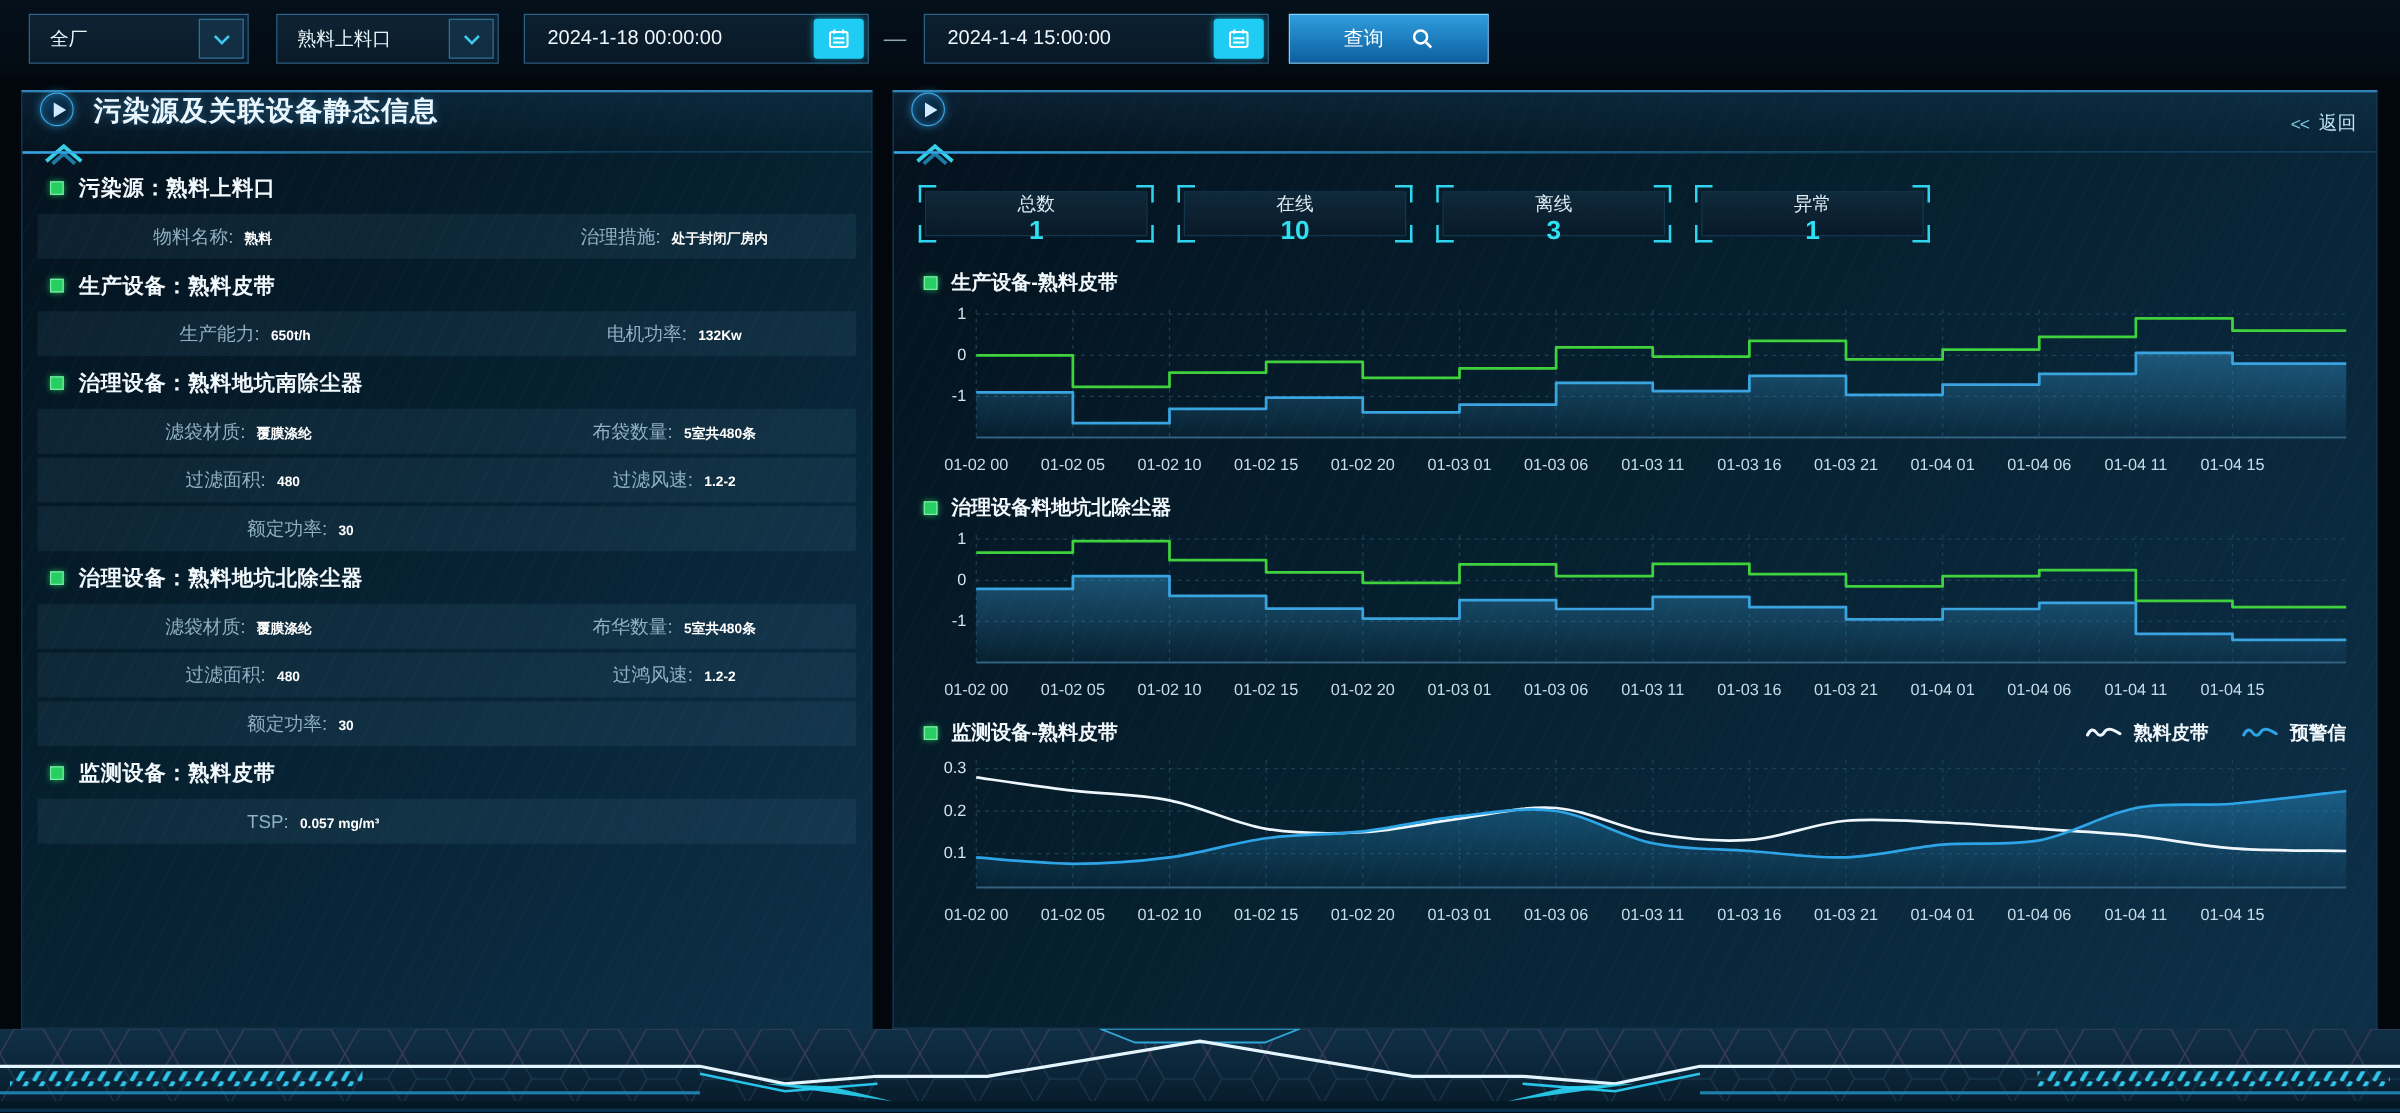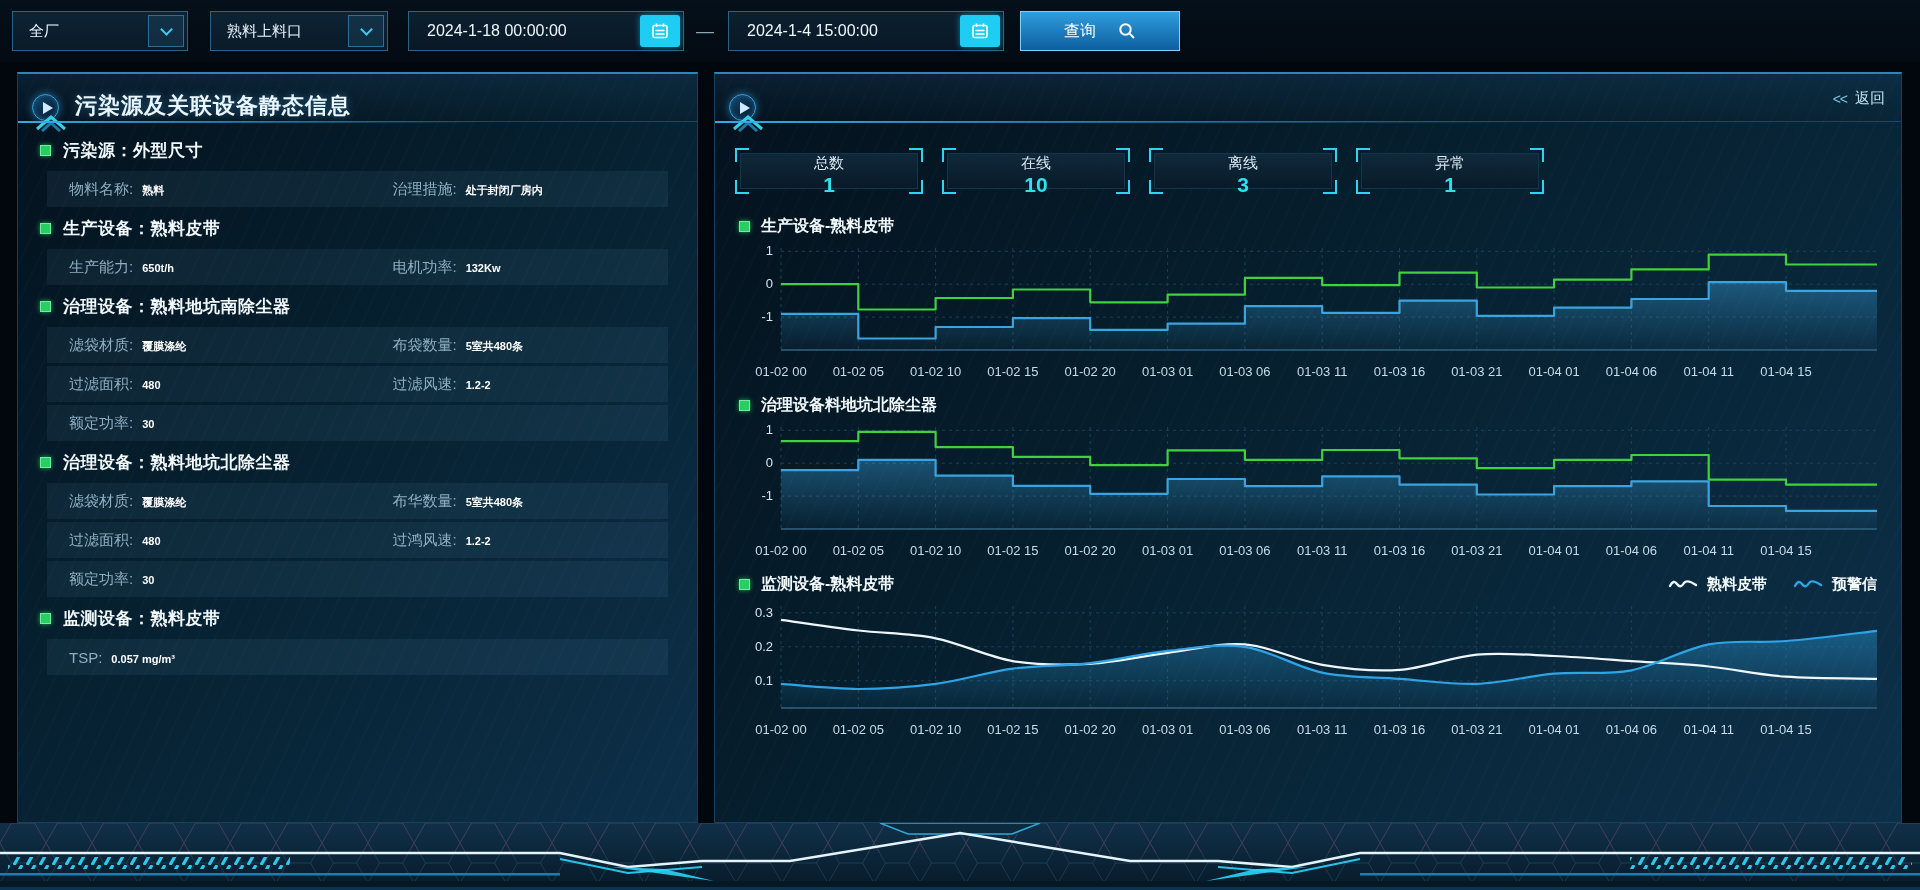--- a/index.html
+++ b/index.html
@@ -3,21 +3,21 @@
 <meta charset="utf-8">
 <style>
   * { margin:0; padding:0; box-sizing:border-box; }
   html,body { width:1920px; height:890px; overflow:hidden; }
   body {
     font-family:"Liberation Sans","DejaVu Sans",sans-serif;
     background:#02070d; color:#e8f2f8; position:relative;
   }
   
   .topbar { position:absolute; left:0; top:0; width:1920px; height:62px;
-    background:linear-gradient(180deg,#05101a,#030a12); display:flex; align-items:center; padding-left:12px; }
+    background:linear-gradient(180deg,#05101a,#030a12); display:flex; align-items:center; padding-left:23px; }
   .select { position:relative; width:176px; height:40px; margin-right:22px;
     background:linear-gradient(180deg,#0d2334,#0a1a28); border:1px solid #2b6285;
     display:flex; align-items:center; padding-left:16px; font-size:15px; color:#e9f4fa; cursor:pointer; }
   .chev-box { position:absolute; right:3px; top:3px; width:36px; height:32px;
     border:1px solid #2f6f96; background:rgba(32,78,110,.35); display:flex; align-items:center; justify-content:center; }
   .chev { width:9px; height:9px; border-right:2px solid #3fc9ec; border-bottom:2px solid #3fc9ec;
     transform:rotate(45deg); margin-top:-4px; }
   .datebox { position:relative; width:276px; height:40px;
     background:linear-gradient(180deg,#0c2030,#091826); border:1px solid #2b6285;
     display:flex; align-items:center; padding-left:18px; font-size:16px; color:#eef7fc; cursor:pointer; }
@@ -30,21 +30,21 @@
     display:flex; align-items:center; justify-content:center; gap:22px;
     color:#fff; font-size:16px; cursor:pointer; }
   
   .panel { position:absolute; top:72px; height:751px;
     background:linear-gradient(135deg,#04111d 0%,#06202f 45%,#0d3049 100%);
     border:1px solid #16405c; border-top:2px solid #2f84b8; }
   .panel::before { content:""; position:absolute; inset:0;
     background:repeating-linear-gradient(115deg, rgba(180,220,255,.015) 0 2px, transparent 2px 16px); pointer-events:none; }
   .panel-left  { left:17px;  width:681px; }
   .panel-right { left:714px; width:1188px; }
-  .panel-head { position:relative; height:48px; display:flex; align-items:flex-end; gap:16px;
+  .panel-head { position:relative; height:48px; display:flex; align-items:flex-start; gap:16px;
     padding-left:14px; border-bottom:1px solid #13496a;
     background:linear-gradient(180deg,rgba(22,60,88,.35),rgba(8,24,38,.1)); }
   .panel-head::after { content:""; position:absolute; left:0; bottom:-2px; height:2px; width:70%;
     background:linear-gradient(90deg,#35a9e8,rgba(53,169,232,0)); }
   .panel-title { font-size:22px; font-weight:bold; letter-spacing:1px; color:#eaf6fd;
     text-shadow:0 0 8px rgba(80,180,240,.45); }
   .play { position:relative; width:27px; height:27px; border-radius:50%; border:1px solid #39a9e8;
     background:radial-gradient(circle at 35% 35%,#0d3a5e,#051523);
     box-shadow:0 0 8px rgba(57,169,232,.6), inset 0 0 6px rgba(57,169,232,.5); flex:0 0 auto; }
   .play::after { content:""; position:absolute; left:10px; top:7px;
@@ -52,22 +52,22 @@
   .head-chevron { position:absolute; left:16px; bottom:-11px; }
   .back-btn { position:absolute; right:16px; top:15px; display:flex; align-items:center; gap:8px;
     color:#bfe3f2; font-size:15px; cursor:pointer; }
   .back-arrows { color:#7fc6e0; font-size:14px; letter-spacing:-1px; }
   
   .static-body { position:relative; padding:10px 12px 0 12px; }
   .sec-row { display:flex; align-items:center; gap:12px; height:36px; padding-left:10px; }
   .bullet { width:11px; height:11px; background:#27cf63; border:1px solid #79eaa6;
     box-shadow:0 0 5px rgba(39,207,99,.8); flex:0 0 auto; }
   .sec-text { font-size:17px; font-weight:bold; color:#f2f9fd; letter-spacing:.5px; }
-  .kv-row { display:flex; align-items:center; height:36px; margin:3px 17px;
-    background:rgba(125,195,235,.08); padding-left:22px; }
+  .kv-row { display:flex; align-items:center; height:36px; margin:3px 0;
+    background:rgba(125,195,235,.08); padding-left:22px;justify-content:center; }
   .kv-pair { display:flex; align-items:baseline; gap:9px; }
   .kv-pair.first { flex:0 0 54%; }
   .kv-label { font-size:15px; color:#8fafc2; }
   .kv-value { font-size:11px; font-weight:bold; color:#ffffff; }
   
   .stats-row { display:flex; gap:19px; padding:26px 0 0 20px; }
   .stat { position:relative; width:188px; height:46px; padding:5px;
     background:
       linear-gradient(#2fd4ee,#2fd4ee) 0 0/14px 2px no-repeat,
       linear-gradient(#2fd4ee,#2fd4ee) 0 0/2px 14px no-repeat,
@@ -150,21 +150,21 @@
     <span class="play"></span>
     <span class="panel-title">污染源及关联设备静态信息</span>
     <svg class="head-chevron" width="34" height="20" viewBox="0 0 34 20">
       <polyline points="3,17 17,5 31,17" fill="none" stroke="#35cfe8" stroke-width="3"></polyline>
       <polyline points="8,19 17,11 26,19" fill="none" stroke="#1b7ba6" stroke-width="3"></polyline>
     </svg>
   </div>
   <div class="static-body">
     <div class="sec-row">
       <span class="bullet"></span>
-      <span class="sec-text">污染源：外型尺寸</span>
+      <span class="sec-text">污染源：熟料上料口</span>
     </div>
     <div class="kv-row">
       <span class="kv-pair first">
           <span class="kv-label">物料名称:</span>
           <span class="kv-value">熟料</span>
         </span>
       <span class="kv-pair">
           <span class="kv-label">治理措施:</span>
           <span class="kv-value">处于封闭厂房内</span>
         </span>

